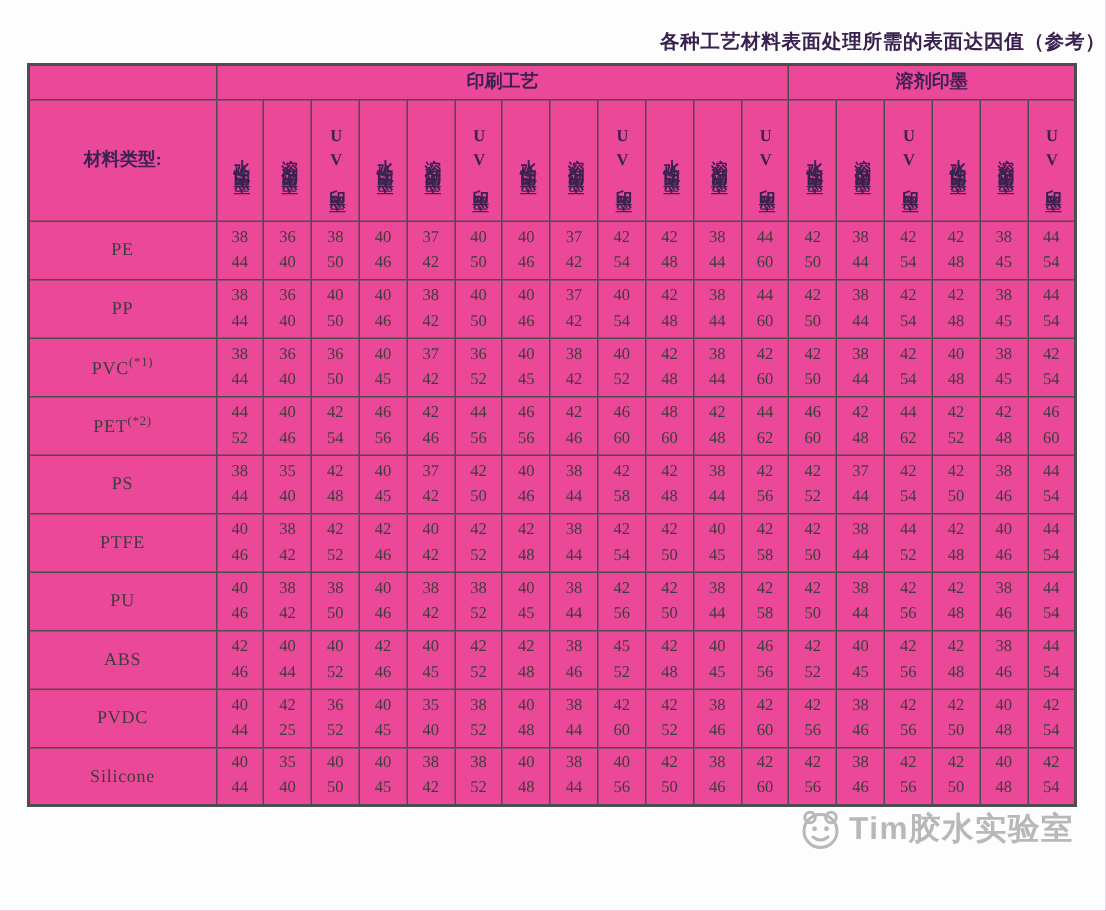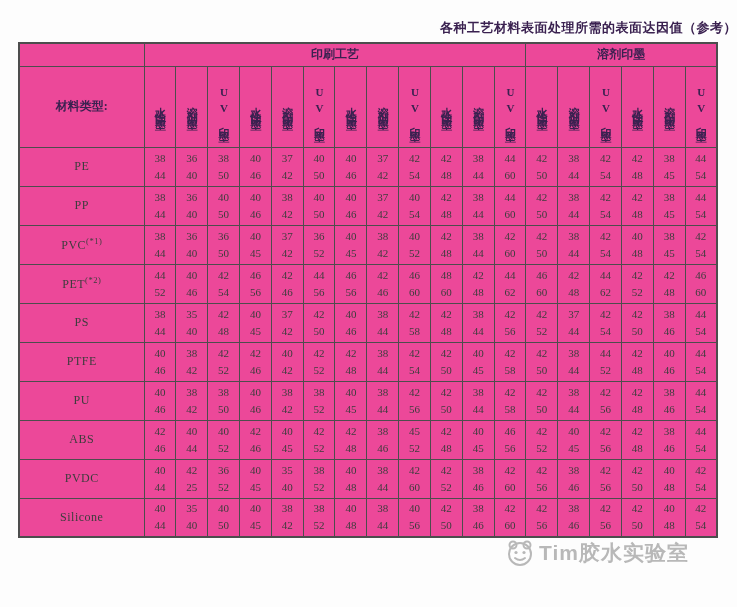--- a/index.html
+++ b/index.html
@@ -66,22 +66,22 @@
     letter-spacing: 0.5px;
   }
   td.material-cell sup { font-size: 8.5px; }
   td.value-cell {
     font-size: 11px;
     color: var(--body-color, #3d3d3d);
   }
   td.value-cell div { line-height: 17px; }
 
   .watermark {
-    position: absolute; left: 505px; top: 538px;
-    display: flex; align-items: center;
+    position: absolute; left: 532px; top: 538px;
+    display: flex; align-items: flex-start;
     opacity: 0.62;
     pointer-events: none;
   }
   .wm-logo { width: 30px; height: 30px; margin-right: 4px; flex: 0 0 auto; }
   .wm-text {
     font-size: 21px; font-weight: bold;
     color: var(--watermark-color, #8f8f8f);
     white-space: nowrap; letter-spacing: 1px;
     font-family: "Liberation Sans", "DejaVu Sans", sans-serif;
   }

